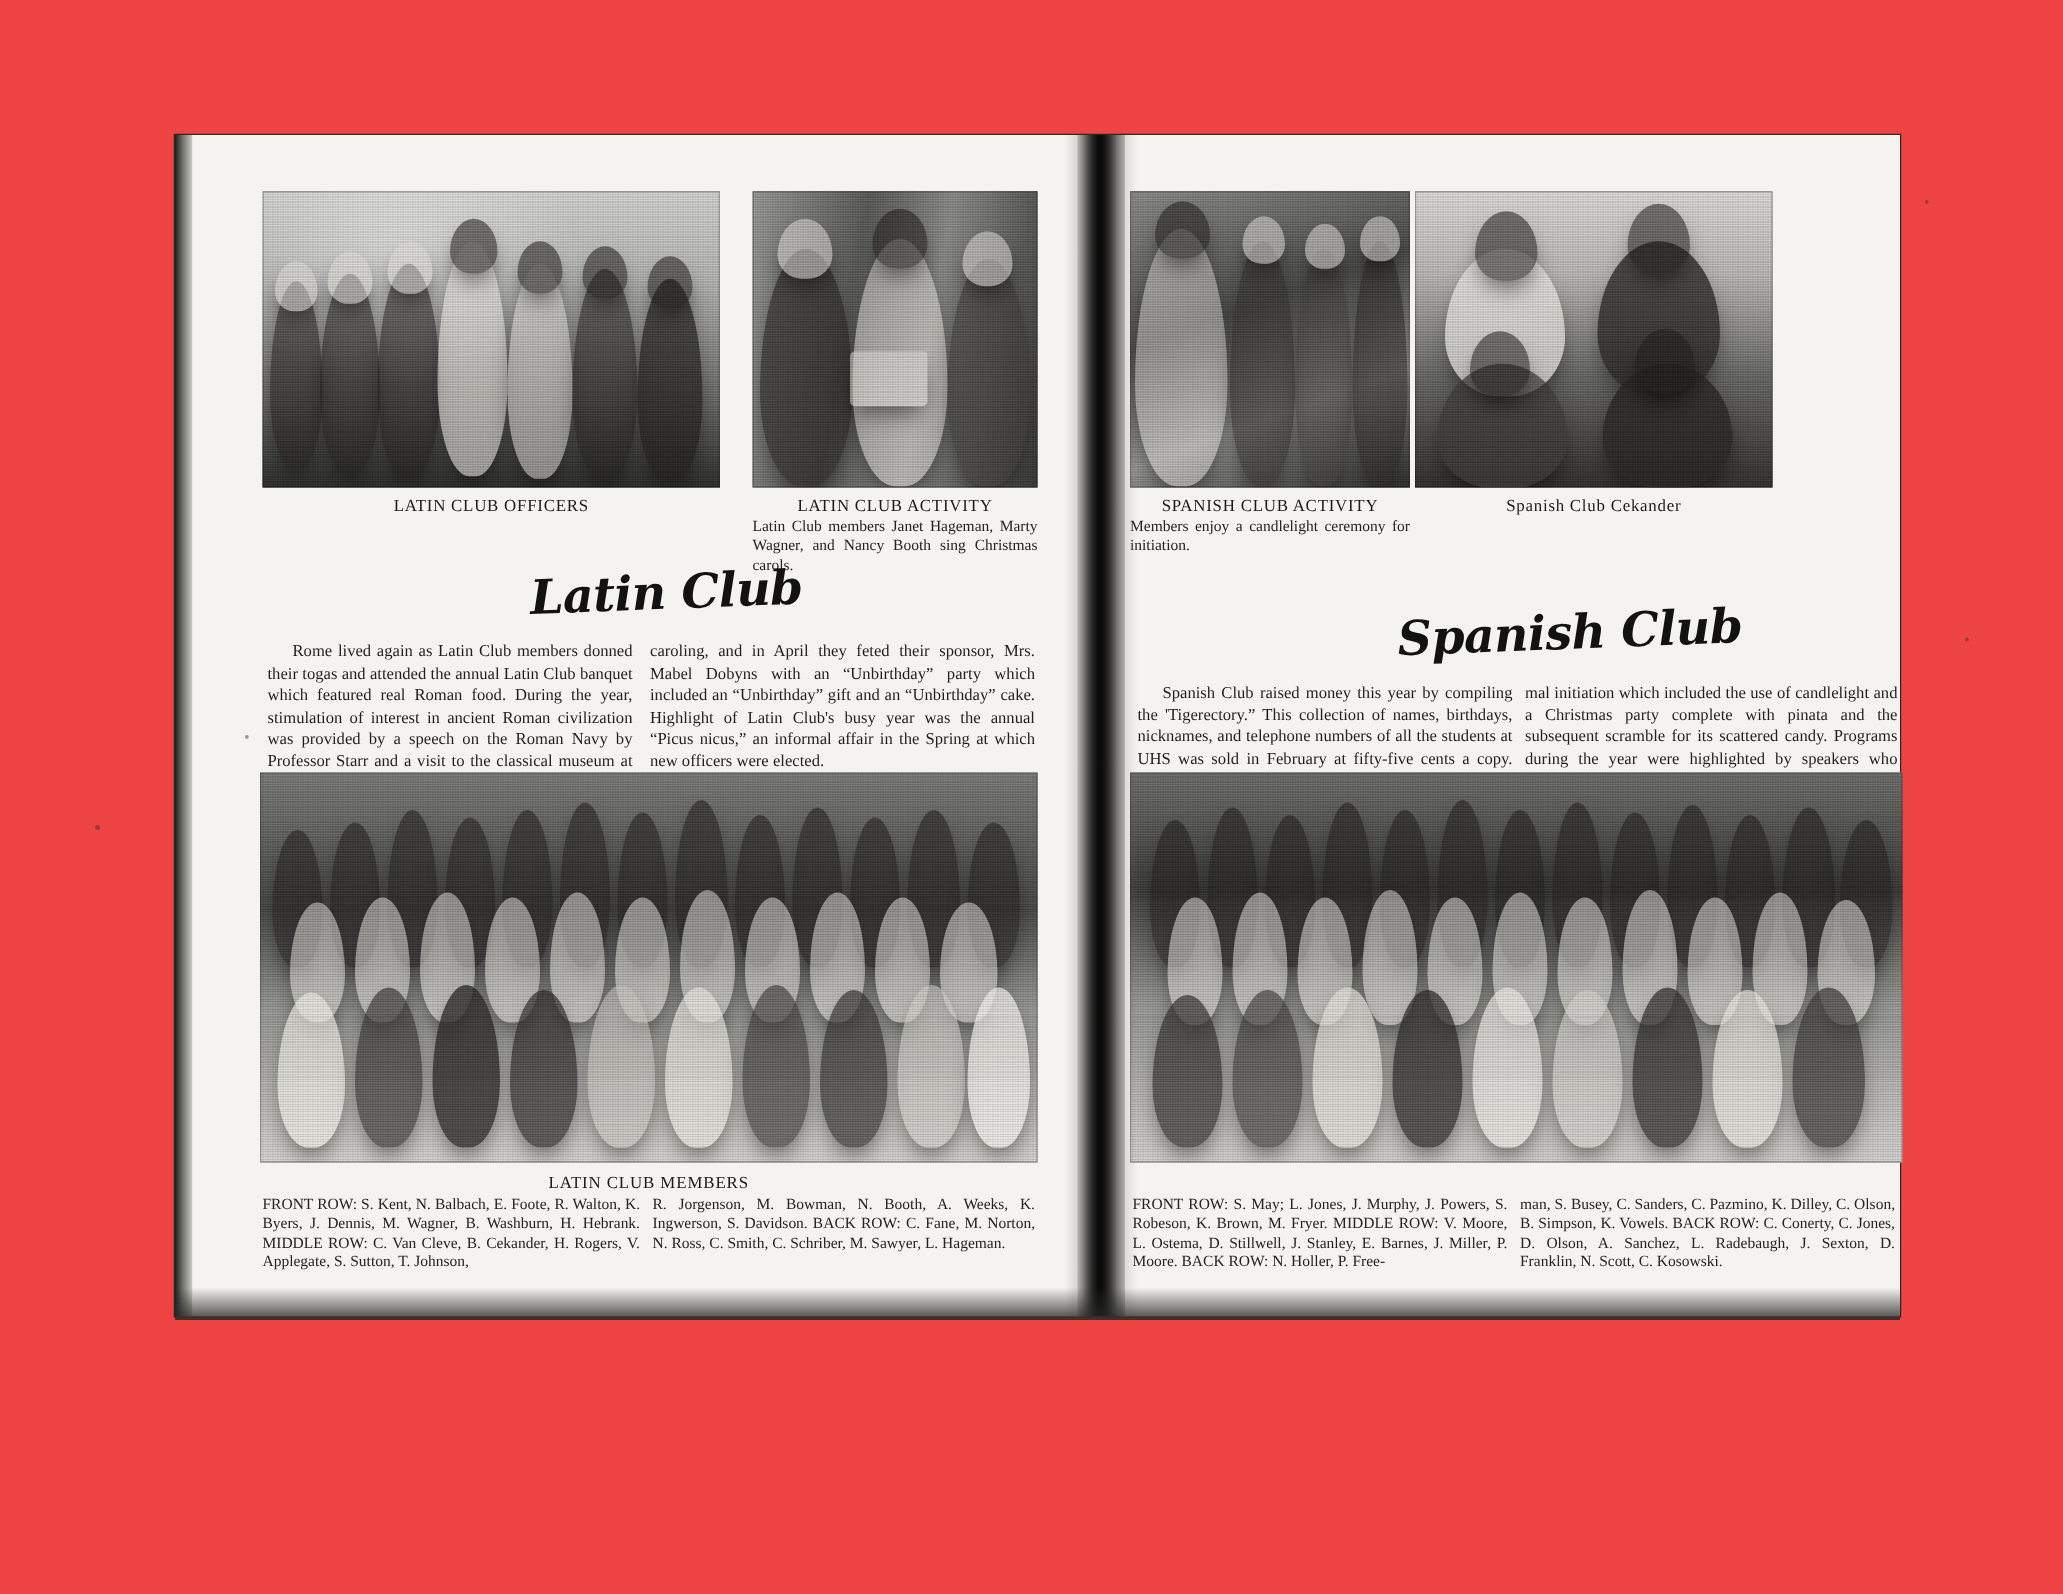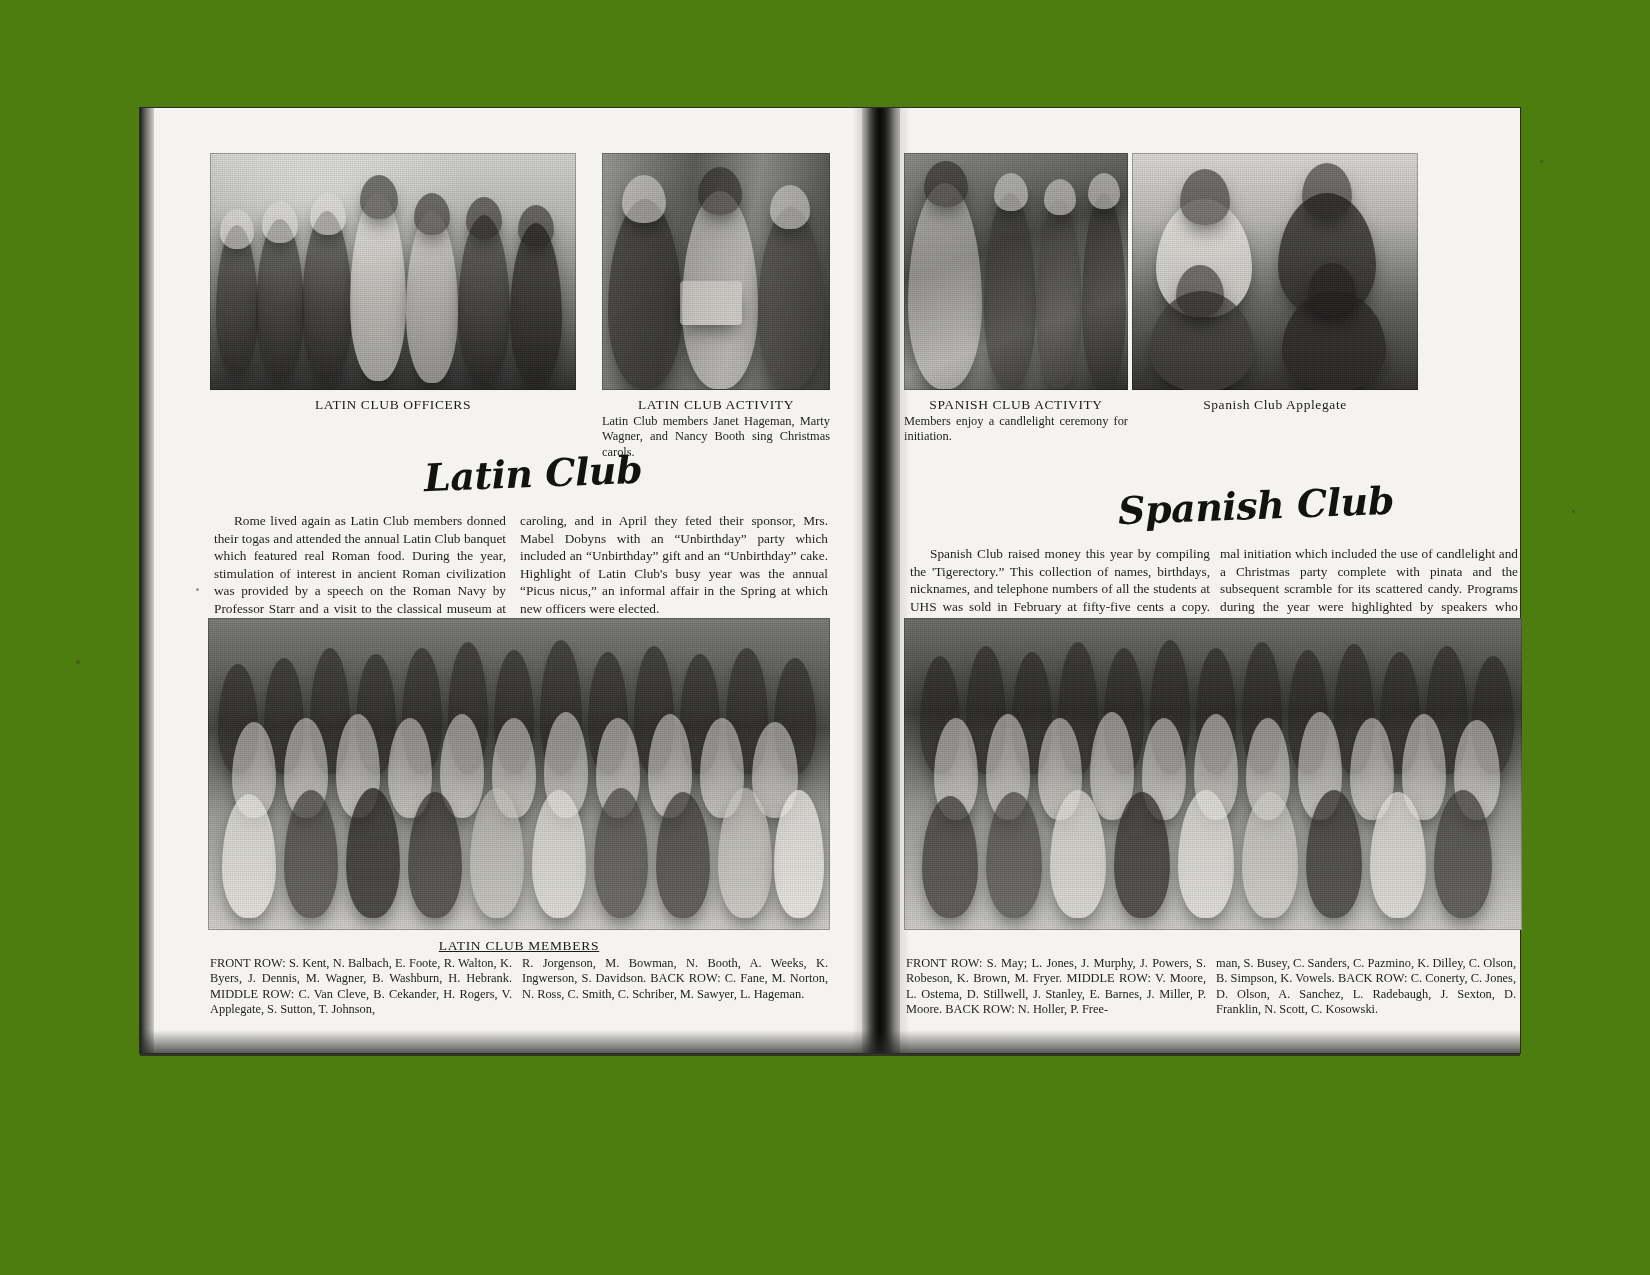--- a/index.html
+++ b/index.html
@@ -12,21 +12,21 @@
     height: 1275px;
     overflow: hidden;
     font-family: "Liberation Serif", serif;
     position: relative;
   }
 
   
   .scan {
     position: absolute;
     inset: 0;
-    background: #4d7c0f;
+    background: #ef4444;
   }
   .book {
     position: absolute;
     left: 140px;
     top: 108px;
     width: 1380px;
     height: 945px;
     background: #f4f3ef;
     box-shadow: 0 0 0 1px #2a2a28;
   }
@@ -153,21 +153,20 @@
     font-family: "Liberation Serif", serif;
   }
   .indent { text-indent: 20px; }
 
   .members-title {
     position: absolute;
     font-size: 13.5px;
     letter-spacing: .7px;
     color: #1b1b1a;
     text-align: center;
-    text-decoration: underline;
   }
 
   
   .speck {
     position: absolute;
     background: #3a3a38;
     border-radius: 50%;
     opacity: .5;
   }
 </style>
@@ -304,21 +303,21 @@
         <i style="left:18px;  top:138px; width:104px; height:100px; background:rgba(60,58,54,0.7);"></i>
         <i style="left:44px;  top:112px; width:48px; height:52px;"></i>
         <i style="left:150px; top:138px; width:104px; height:100px; background:rgba(40,38,36,0.8);"></i>
         <i style="left:176px; top:110px; width:48px; height:52px;"></i>
       </div>
     </div>
 
     <div class="cap-title" style="left:8px; top:289px; width:224px;">SPANISH CLUB ACTIVITY</div>
     <div class="cap-body" style="left:8px; top:306px; width:224px;">Members enjoy a candlelight ceremony for initiation.</div>
 
-    <div class="cap-title" style="left:236px; top:289px; width:286px;">Spanish Club Applegate</div>
+    <div class="cap-title" style="left:236px; top:289px; width:286px;">Spanish Club Cekander</div>
 
     <div class="script-head" style="left:222px; top:375px;">Spanish Club</div>
 
     <div class="body-col indent" style="left:14px; top:437px; width:300px;">Spanish Club raised money this year by compiling the 'Tigerectory.” This collection of names, birthdays, nicknames, and telephone numbers of all the students at UHS was sold in February at fifty-five cents a copy. Under the guidance of its new sponsor, Mrs. Lara, Spanish club held a for-</div>
     <div class="body-col" style="left:324px; top:437px; width:298px;">mal initiation which included the use of candlelight and a Christmas party complete with pinata and the subsequent scramble for its scattered candy. Programs during the year were highlighted by speakers who talked about various Spanish-speaking countries.</div>
 
     <div class="photo" style="left:8px; top:510px; width:618px; height:312px;
                 background-image:
                   linear-gradient(180deg,#6f6f6c 0%, #3f3f3d 30%, #9a9a96 60%, #d4d3cf 100%);">
       <div class="crowd">

